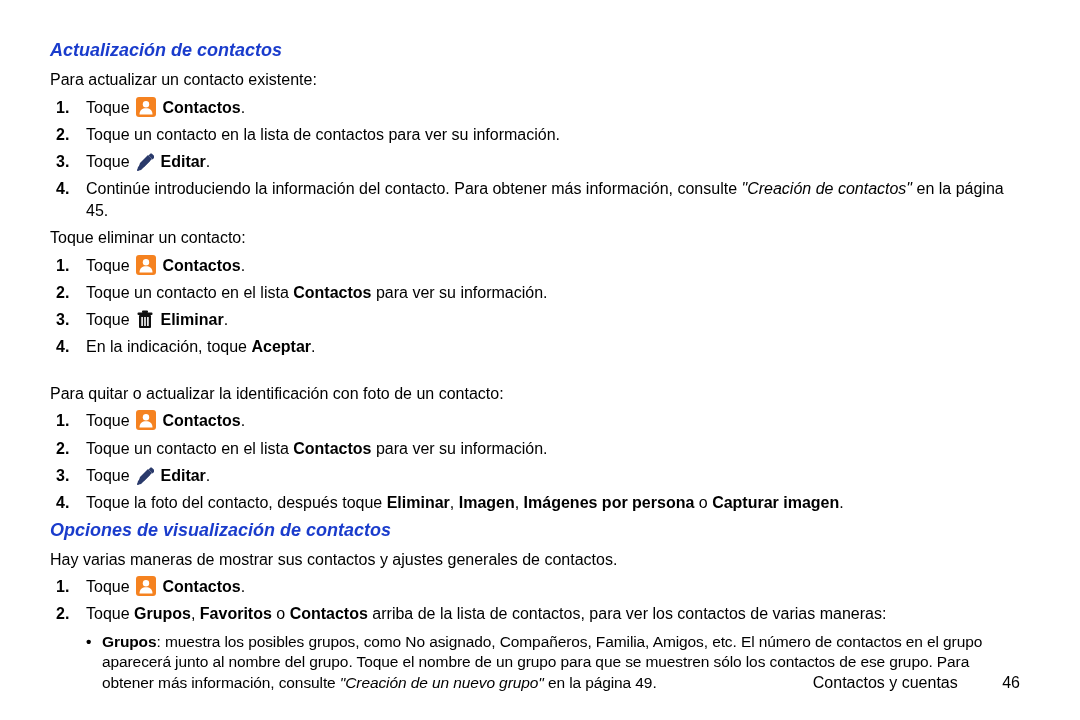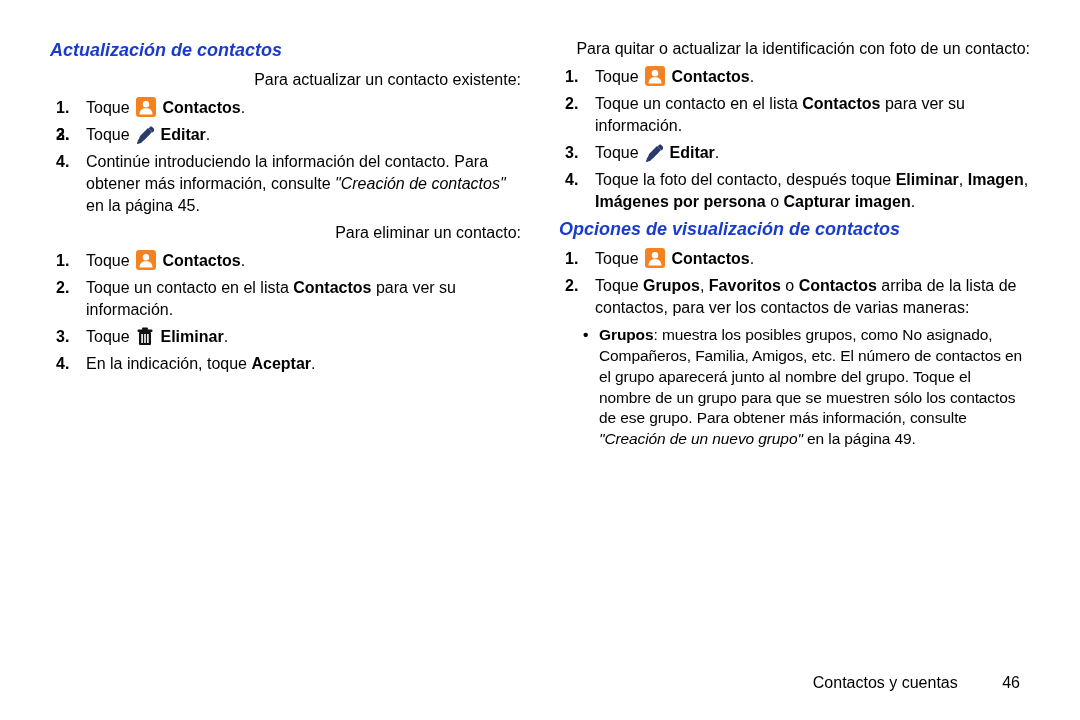--- a/index.html
+++ b/index.html
@@ -9,37 +9,37 @@
     height: 720px;
     font-family: Arial, Helvetica, sans-serif;
     font-size: 16px;
     color: #000;
     background: #fff;
     position: relative;
     padding: 34px 50px 30px 50px;
   }
   .columns {
     display: flex;
-    gap: 38px;
+    gap: 16px;
+    flex-direction: column;
   }
   .col {
     flex: 1;
     min-width: 0;
   }
   .section-title {
     font-weight: bold;
     font-style: italic;
     color: #1a3ccc;
     font-size: 18px;
     margin: 6px 0 8px 0;
   }
   .para {
     margin: 4px 0 6px 0;
     line-height: 1.35;
-    text-align: right;
   }
   ol {
     list-style: none;
     padding-left: 36px;
     margin: 4px 0;
   }
   ol > li {
     position: relative;
     margin: 5px 0;
     line-height: 1.38;
@@ -49,21 +49,21 @@
     left: -30px;
     font-weight: bold;
   }
   ul.bullets {
     list-style: none;
     padding-left: 36px;
     margin: 4px 0;
   }
   ul.bullets > li {
     position: relative;
-    margin: 6px 4px;
+    margin: 6px 16px;
     line-height: 1.34;
     font-size: 15.5px;
   }
   ul.bullets > li::before {
     content: "•";
     position: absolute;
     left: -16px;
     font-weight: bold;
   }
   .bold { font-weight: bold; }
@@ -118,32 +118,33 @@
 
     <div class="section-title">Actualización de contactos</div>
     <div class="para">Para actualizar un contacto existente:</div>
     <ol>
       <li><span class="num">1.</span>
         <span>Toque </span><span class="icon"><svg width="20" height="20">
               <use href="#ico-contacts"></use>
             </svg></span><span> </span><span class="bold">Contactos</span><span>.</span>
       </li>
       <li><span class="num">2.</span>
+        <span>Toque un contacto en la lista de contactos para ver su información.</span>
       </li>
       <li><span class="num">3.</span>
         <span>Toque </span><span class="icon"><svg width="18" height="18">
               <use href="#ico-pencil"></use>
             </svg></span><span>  </span><span class="bold">Editar</span><span>.</span>
       </li>
       <li><span class="num">4.</span>
         <span>Continúe introduciendo la información del contacto. Para obtener más información, consulte </span><span class="ital">"Creación de contactos"</span><span>  en la página 45.</span>
       </li>
     </ol>
 
-    <div class="para">Para eliminar un contacto:</div>
+    <div class="para">Toque eliminar un contacto:</div>
     <ol>
       <li><span class="num">1.</span>
         <span>Toque </span><span class="icon"><svg width="20" height="20">
               <use href="#ico-contacts"></use>
             </svg></span><span> </span><span class="bold">Contactos</span><span>.</span>
       </li>
       <li><span class="num">2.</span>
         <span>Toque un contacto en el lista </span><span class="bold">Contactos</span><span> para ver su información.</span>
       </li>
       <li><span class="num">3.</span>
@@ -174,20 +175,21 @@
         <span>Toque </span><span class="icon"><svg width="18" height="18">
               <use href="#ico-pencil"></use>
             </svg></span><span>  </span><span class="bold">Editar</span><span>.</span>
       </li>
       <li><span class="num">4.</span>
         <span>Toque la foto del contacto, después toque </span><span class="bold">Eliminar</span><span>, </span><span class="bold">Imagen</span><span>, </span><span class="bold">Imágenes por persona</span><span> o </span><span class="bold">Capturar imagen</span><span>.</span>
       </li>
     </ol>
 
     <div class="section-title">Opciones de visualización de contactos</div>
+    <div class="para">Hay varias maneras de mostrar sus contactos y ajustes generales de contactos.</div>
     <ol>
       <li><span class="num">1.</span>
         <span>Toque </span><span class="icon"><svg width="20" height="20">
               <use href="#ico-contacts"></use>
             </svg></span><span> </span><span class="bold">Contactos</span><span>.</span>
       </li>
       <li><span class="num">2.</span>
         <span>Toque </span><span class="bold">Grupos</span><span>, </span><span class="bold">Favoritos</span><span> o </span><span class="bold">Contactos</span><span> arriba de la lista de contactos, para ver los contactos de varias maneras:</span>
       </li>
     </ol>

